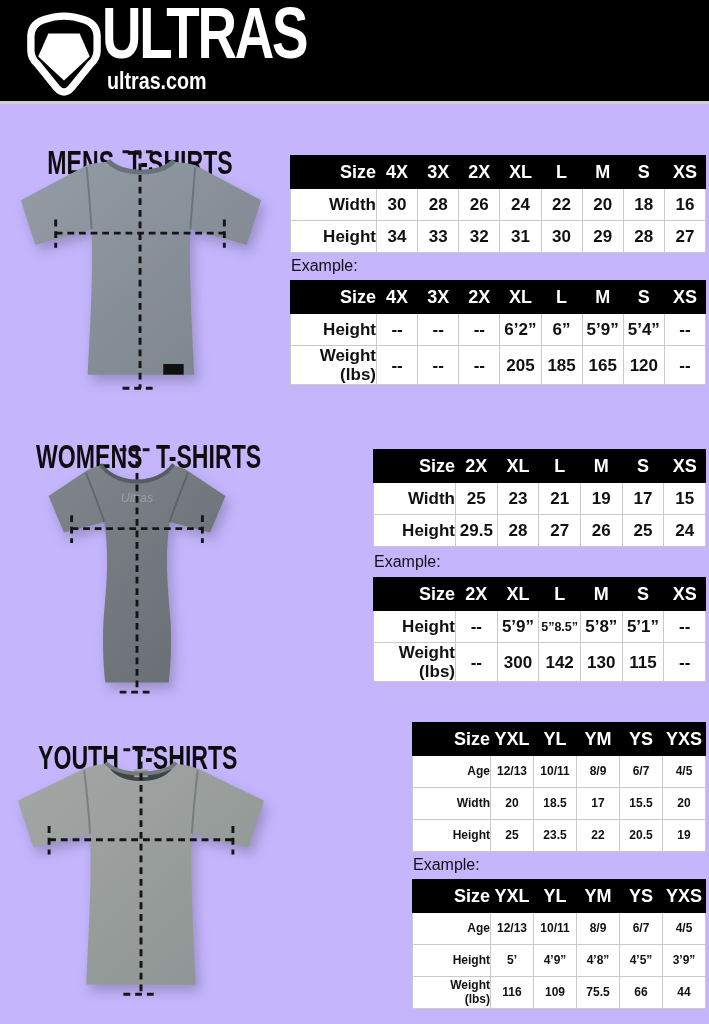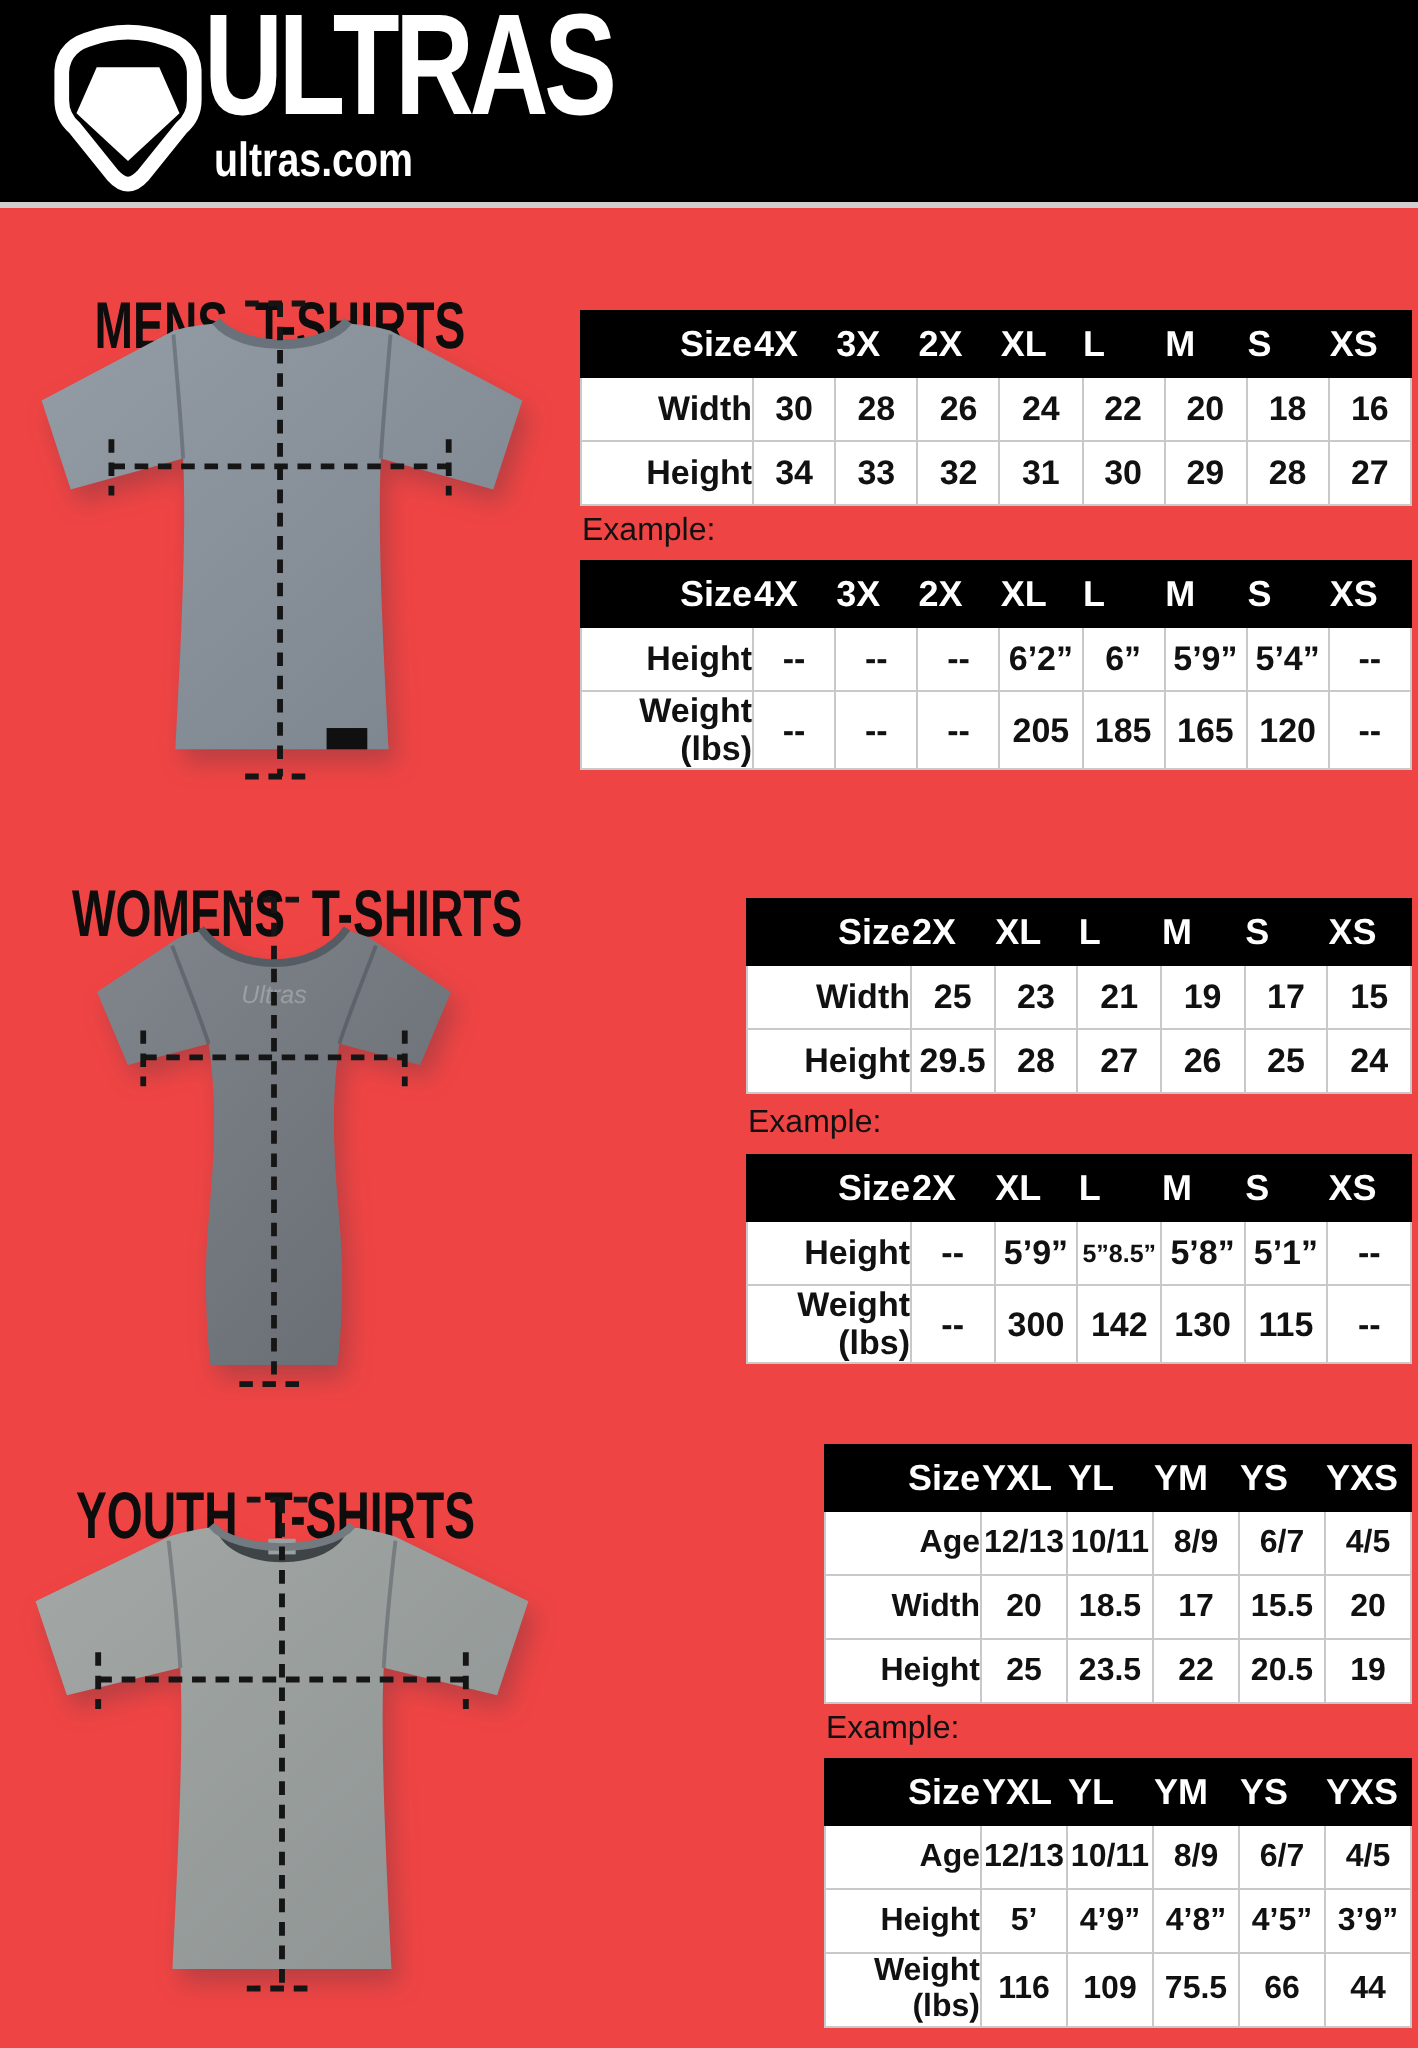--- a/index.html
+++ b/index.html
@@ -1,17 +1,17 @@
 <!DOCTYPE html>
 <html><head>
 <meta charset="utf-8">
 <style>
   html,body{margin:0;padding:0;background:#ffffff;}
   .page{
-    position:relative;width:709px;height:1024px;background:#ef4444;overflow:hidden;
+    position:relative;width:709px;height:1024px;background:#c4b5fd;overflow:hidden;
     font-family:"Liberation Sans",sans-serif;color:#111;
   }
   
   .topbar{position:absolute;left:0;top:0;width:709px;height:101px;background:#000;border-bottom:3px solid #cfcfcf;}
   .logo{position:absolute;left:18px;top:5px;width:92px;height:94px;}
   .brand{
     position:absolute;left:102px;top:-8px;color:#fff;font-weight:bold;font-size:72px;
     letter-spacing:-3px;transform:scaleX(.76);transform-origin:left top;white-space:nowrap;
   }
   .site{
@@ -32,29 +32,29 @@
   #shirt-mens{left:4px;top:144px;width:274px;height:252px;}
   #shirt-womens{left:12px;top:440px;width:250px;height:260px;}
   #shirt-youth{left:4px;top:742px;width:274px;height:264px;}
   .shirt{filter:drop-shadow(4px 7px 6px rgba(45,50,60,.28));}
   .meas{stroke:#151515;stroke-width:3;stroke-dasharray:7 5;fill:none;}
   .seam{stroke:rgba(40,45,55,.30);stroke-width:2;fill:none;}
   
   .tbl{position:absolute;border-collapse:collapse;table-layout:fixed;background:#fff;}
   .tbl th{
     background:#000;color:#fff;border:1px solid #000;font-size:18px;font-weight:bold;
-    height:32px;text-align:left;padding:0;
+    height:32px;text-align:center;padding:0;
   }
   .tbl td{
     border:1px solid #c9c9c9;font-size:17px;font-weight:bold;color:#111;
     text-align:center;height:31px;line-height:1.12;padding:0;
   }
   .tbl th:first-child,.tbl td:first-child{text-align:right;padding-left:13px;}
   .tbl td.small{font-size:12.5px;}
-  .tbl.youth td{font-size:16px;}
+  .tbl.youth td{font-size:12px;}
   .tbl.mens col.c-label{width:86px;}
   .tbl.womens col.c-label{width:82px;}
   .tbl.youth col.c-label{width:78px;}
   #tbl-mens-size{left:290px;top:155px;width:416px;}
   #tbl-mens-ex{left:290px;top:280px;width:416px;}
   #tbl-womens-size{left:373px;top:449px;width:333px;}
   #tbl-womens-ex{left:373px;top:577px;width:333px;}
   #tbl-youth-size{left:412px;top:722px;width:294px;}
   #tbl-youth-ex{left:412px;top:879px;width:294px;}
   

